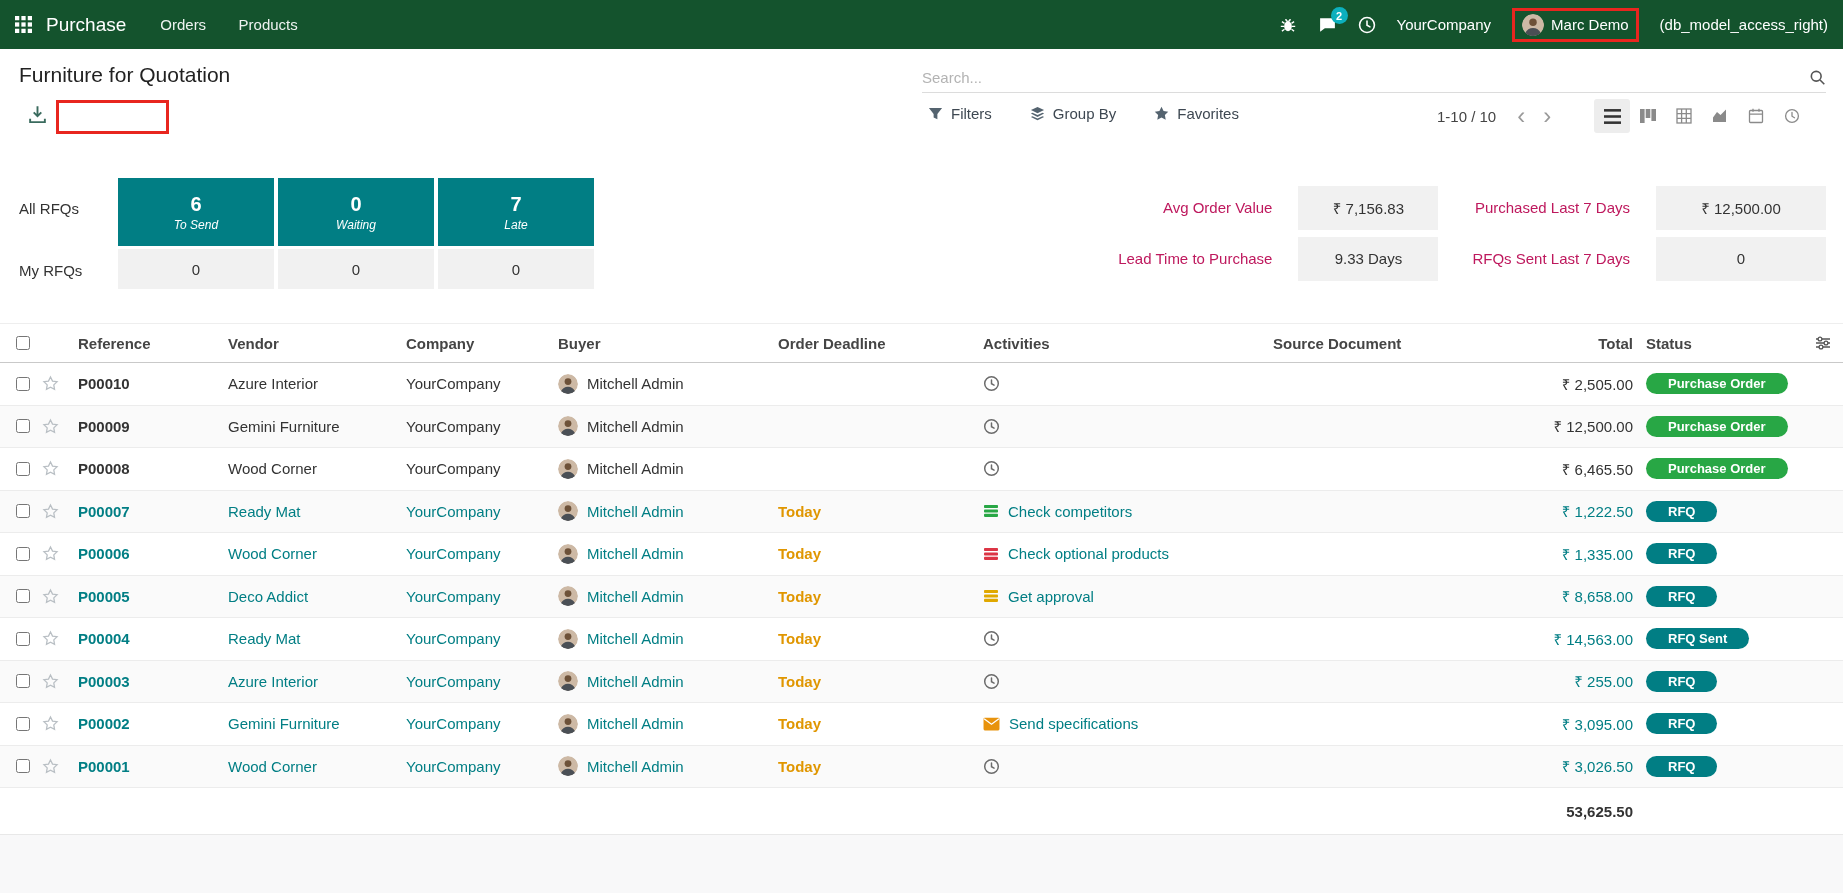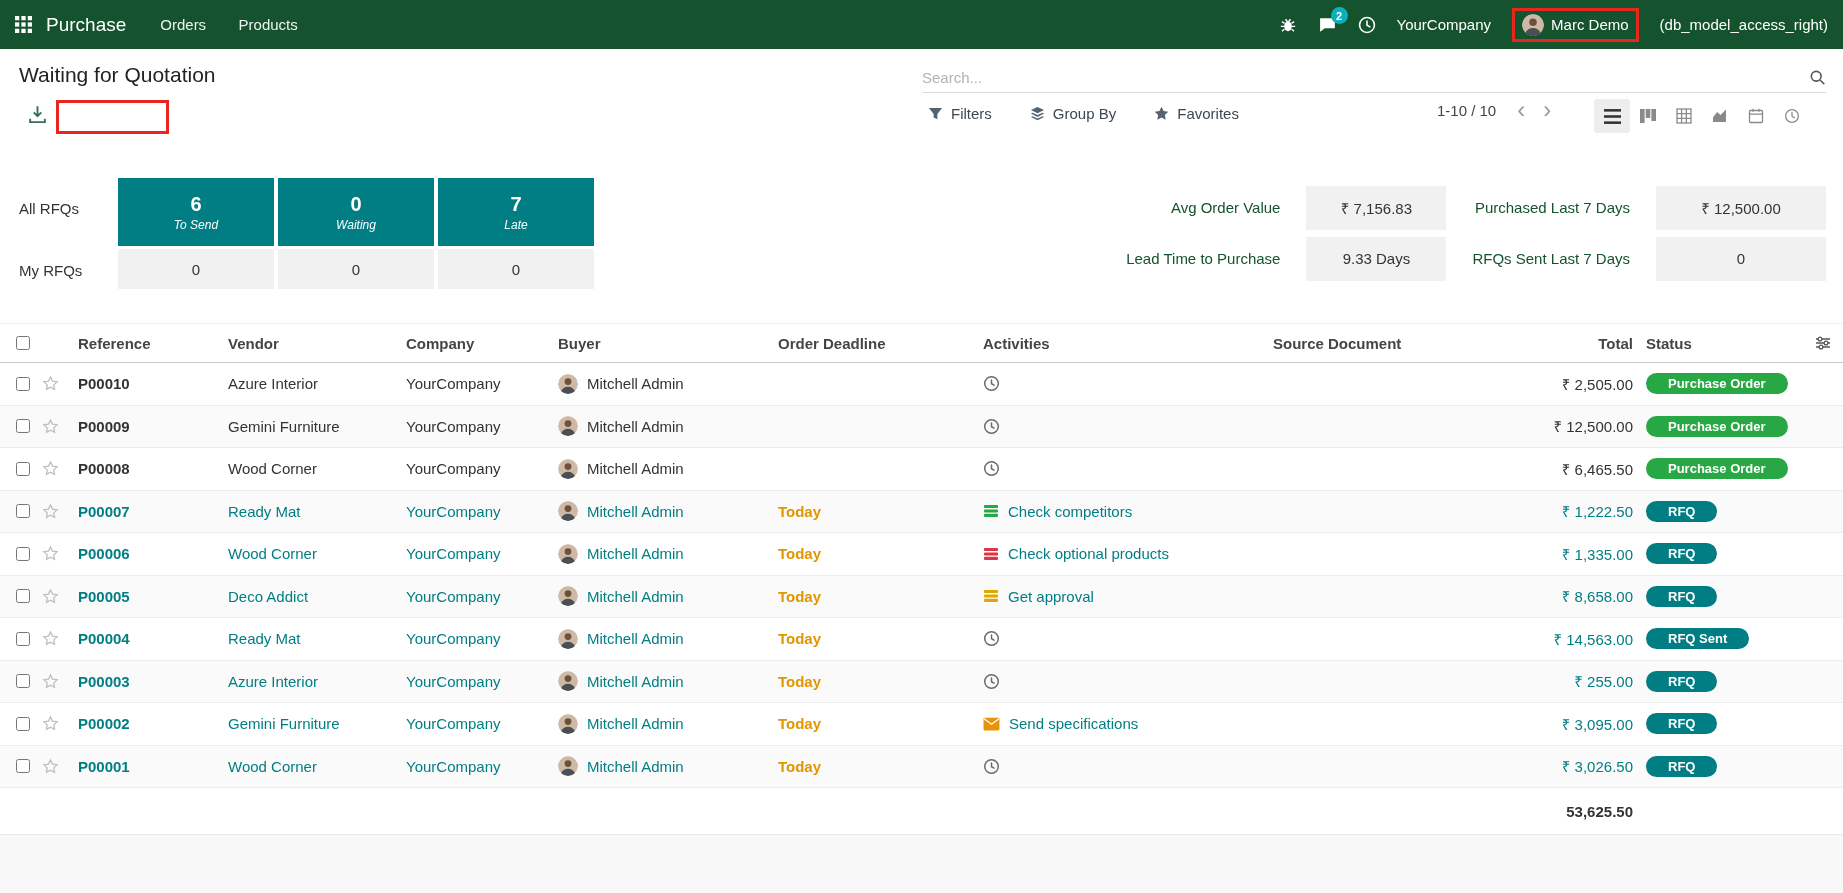--- a/index.html
+++ b/index.html
@@ -24,40 +24,40 @@
   
   .control { position:relative; height:125px; background:#fff; }
   .page-title { position:absolute; left:19px; top:14px; font-size:21px; color:#222; }
   .searchbar { position:absolute; left:922px; right:17px; top:14px; height:30px; border-bottom:1px solid #dcdcdc; display:flex; align-items:center; }
   .searchbar input { flex:1; border:0; outline:0; font-size:15px; color:#4c1d95; background:transparent; font-family:"Liberation Sans", sans-serif; }
   .searchbar input::placeholder { color:#b3b3b3; }
   .download-btn { position:absolute; left:28px; top:56px; cursor:pointer; }
   .annotation-box { position:absolute; left:56px; top:51px; width:113px; height:34px; border:3px solid #e8261f; }
   .cp-buttons { position:absolute; left:928px; top:56px; display:flex; gap:38px; }
   .cp-btn { display:flex; align-items:center; gap:8px; font-size:15px; color:#3e4852; cursor:pointer; white-space:nowrap; }
-  .pager { position:absolute; left:1437px; top:52px; font-size:15px; color:#444; display:flex; align-items:flex-end; gap:8px; }
+  .pager { position:absolute; left:1437px; top:58px; font-size:15px; color:#444; display:flex; align-items:flex-end; gap:8px; }
   .pager-text { margin-right:8px; }
   .chev { font-size:24px; color:#9a9a9a; line-height:18px; cursor:pointer; padding:0 5px; user-select:none; }
   .views { position:absolute; left:1594px; top:50px; display:flex; align-items:center; }
   .view-btn { width:36px; height:34px; display:flex; align-items:center; justify-content:center; cursor:pointer; border-radius:3px; }
   .view-btn.active { background:#ededed; }
 
   
   .dashboard { position:relative; height:143px; background:#fff; }
   .rfq-label { position:absolute; left:19px; font-size:15px; color:#333; cursor:pointer; }
   .all-rfqs { top:26px; }
   .my-rfqs { top:88px; }
   .cards { position:absolute; left:118px; top:4px; display:flex; gap:4px; }
   .card { width:156px; display:flex; flex-direction:column; gap:3px; cursor:pointer; }
   .card-top { height:68px; background:#017e84; color:#fff; display:flex; flex-direction:column; align-items:center; justify-content:center; }
   .card-count { font-size:20px; font-weight:700; }
   .card-label { font-size:12px; margin-top:2px;font-style:italic; }
   .card-bottom { height:40px; background:#f1f1f1; display:flex; align-items:center; justify-content:center; font-size:15px; color:#333; }
   .stats { position:absolute; right:17px; top:8px; display:grid; grid-template-columns:auto 140px auto 170px; grid-auto-rows:51px; column-gap:26px; align-items:center; }
-  .stat-label { font-size:15px; color:#14532d; text-align:right; cursor:pointer; white-space:nowrap; }
+  .stat-label { font-size:15px; color:#be185d; text-align:right; cursor:pointer; white-space:nowrap;margin-left:8px; }
   .stat-value { background:#f1f1f1; height:44px; display:flex; align-items:center; justify-content:center; font-size:15px; color:#333; cursor:pointer; }
 
   
   .table { font-size:15px; color:#333; }
   .thead, .trow, .tfoot { display:flex; align-items:center; }
   .thead { height:40px; font-weight:700; color:#454545; border-bottom:1px solid #c9c9c9; border-top:1px solid #eeeeee; margin-top:6px; }
   .thead > div { cursor:pointer; }
   .trow { height:42.5px; border-bottom:1px solid #ececec; cursor:pointer; background:#fff; }
   .trow:nth-child(even) { background:#fafafa; }
   .c-check { width:42px; padding-left:16px; display:flex; align-items:center; }
@@ -137,21 +137,21 @@
               <path d="M2.8 17.6C4.3 14.4 6.9 12.8 10 12.8s5.7 1.6 7.2 4.8A10 10 0 0 1 10 20a10 10 0 0 1-7.2-2.4z" fill="#4a4f55"></path>
             </svg>
         </span>
         <span class="nav-user">Marc Demo</span>
       </span>
       <span class="nav-suffix">(db_model_access_right)</span>
     </div>
   </header>
 
   <section class="control">
-    <div class="page-title">Waiting for Quotation</div>
+    <div class="page-title">Furniture for Quotation</div>
     <div class="searchbar">
       <input type="text" placeholder="Search..." style="">
       <span style="display:inline-flex;">
         <svg width="17" height="17" viewBox="0 0 16 16" fill="none" stroke="#555" stroke-width="1.5">
             <circle cx="6.8" cy="6.8" r="4.6"></circle>
             <path d="M10.4 10.4L14.4 14.4"></path>
           </svg>
       </span>
     </div>
     <span class="download-btn">

